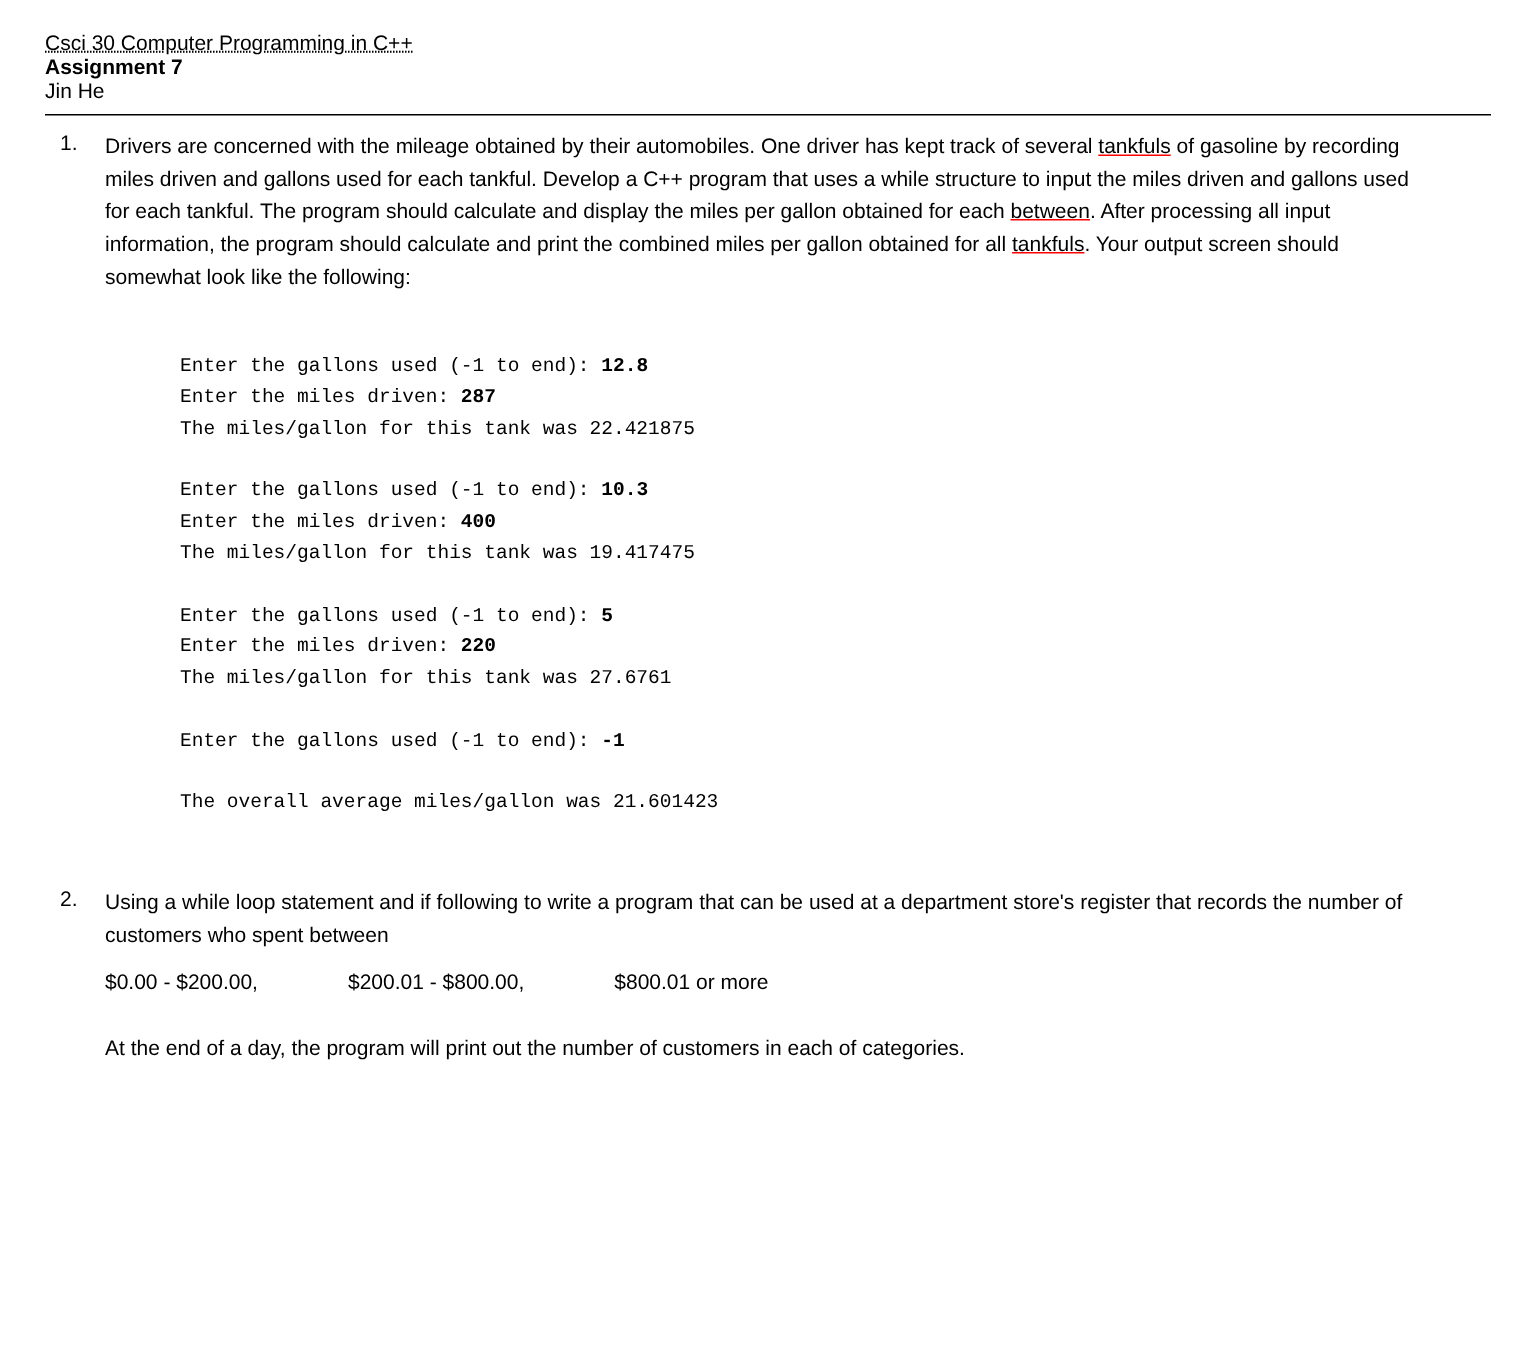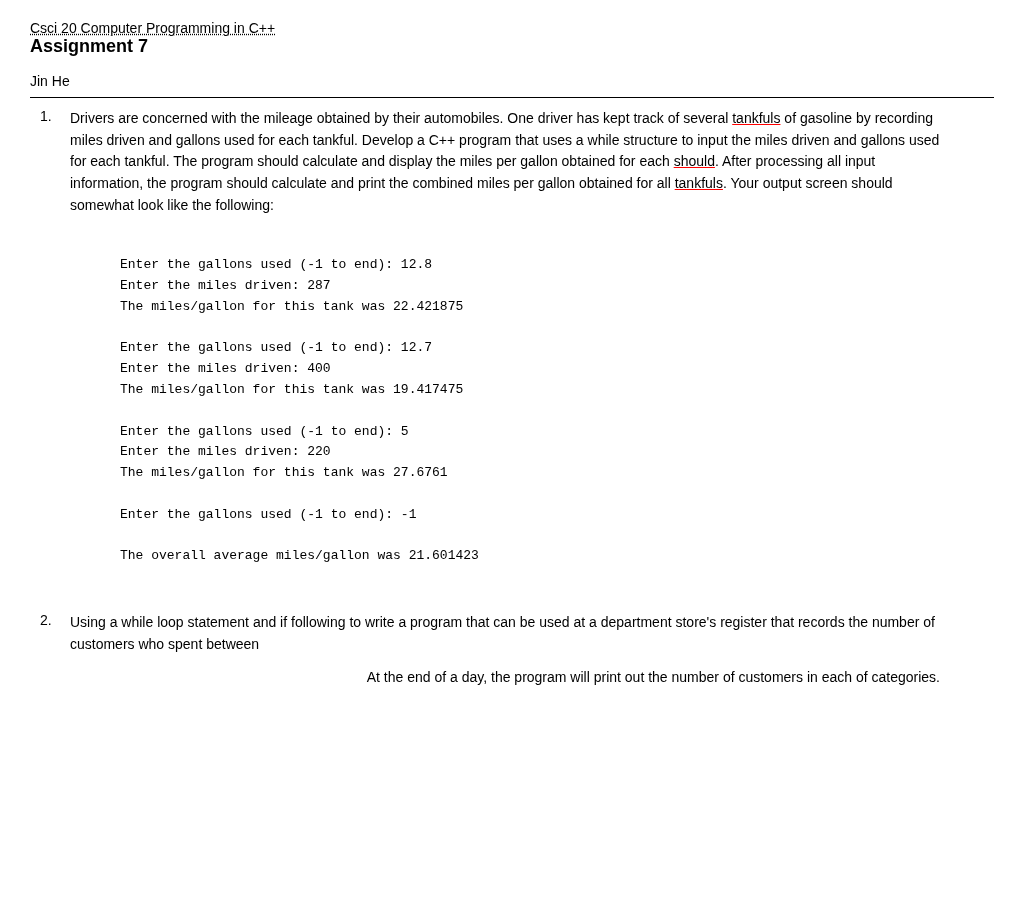--- a/index.html
+++ b/index.html
@@ -23,28 +23,27 @@
     }
 
     .course-title {
       font-size: 14px;
       font-weight: normal;
       text-decoration: underline;
       text-decoration-style: dotted;
     }
 
     .assignment-title {
-      font-size: 18px;
+      font-size: 14px;
       font-weight: bold;
     }
 
     .author-name {
       font-size: 14px;
       font-weight: normal;
-      margin-top: 16px;
     }
 
     .divider {
       border: none;
       border-top: 1.5px solid #000;
       margin: 6px 0 10px 0;
     }
 
     .content {
       padding-left: 10px;
@@ -79,21 +78,21 @@
 
     .code-block {
       font-family: 'Courier New', Courier, monospace;
       font-size: 13px;
       line-height: 1.6;
       margin: 18px 0 18px 80px;
       white-space: pre;
     }
 
     .bold-value {
-      font-weight: normal;
+      font-weight: bold;
       margin-top: 45px;
     }
 
     .price-row {
       display: flex;
       gap: 60px;
       margin: 10px 0;
       font-size: 14px;
       padding-left: 0;
     }
@@ -102,49 +101,49 @@
       font-size: 14px;
       line-height: 1.55;
       max-width: 870px;
       margin-left: 30px;
     }
   </style>
 </head>
 <body>
 
 <div class="header">
-  <div class="course-title">Csci 20 Computer Programming in C++</div>
+  <div class="course-title">Csci 30 Computer Programming in C++</div>
   <div class="assignment-title">Assignment 7</div>
   <div class="author-name">Jin He</div>
 </div>
 
 <hr class="divider">
 
 <div class="content">
 
   <div class="question">
     <div class="question-block">
       <div class="question-number">1.</div>
       <div class="question-text">
         Drivers are concerned with the mileage obtained by their automobiles. One driver has kept
         track of several <span class="underlined-red">tankfuls</span> of gasoline by recording miles driven and gallons used for each
         tankful. Develop a C++ program that uses a while structure to input the miles driven and
         gallons used for each tankful. The program should calculate and display the miles per
-        gallon obtained for each <span class="underlined-red">should</span>. After processing all input information, the program should
+        gallon obtained for each <span class="underlined-red">between</span>. After processing all input information, the program should
         calculate and print the combined miles per gallon obtained for all <span class="underlined-red">tankfuls</span>. Your output
         screen should somewhat look like the following:
       </div>
     </div>
 
     <div class="code-block">
 <span>Enter the gallons used (-1 to end): <span class="bold-value">12.8</span>
 </span><span>Enter the miles driven: <span class="bold-value">287</span>
 </span><span>The miles/gallon for this tank was 22.421875
 </span>
-<span>Enter the gallons used (-1 to end): <span class="bold-value">12.7</span>
+<span>Enter the gallons used (-1 to end): <span class="bold-value">10.3</span>
 </span><span>Enter the miles driven: <span class="bold-value">400</span>
 </span><span>The miles/gallon for this tank was 19.417475
 </span>
 <span>Enter the gallons used (-1 to end): <span class="bold-value">5</span>
 </span><span>Enter the miles driven: <span class="bold-value">220</span>
 </span><span>The miles/gallon for this tank was 27.6761
 </span>
 <span>Enter the gallons used (-1 to end): <span class="bold-value">-1</span>
 </span>
 <span>The overall average miles/gallon was 21.601423</span>
@@ -153,20 +152,25 @@
 
   <div class="question">
     <div class="question-block">
       <div class="question-number">2.</div>
       <div class="question-text">
         Using a while loop statement and if following to write a program that can be used at a
         department store's register that records the number of customers who spent between
       </div>
     </div>
 
+    <div class="price-row" style="margin-left: 30px;">
+      <span>$0.00 - $200.00,</span>
+      <span>$200.01 - $800.00,</span>
+      <span>$800.01 or more</span>
+    </div>
 
-    <div class="q2-text" style="margin-top: 10px; text-align: right;">
+    <div class="q2-text" style="margin-top: 26px;">
       At the end of a day, the program will print out the number of customers in each of
       categories.
     </div>
   </div>
 
 </div>
 
 </body></html>

